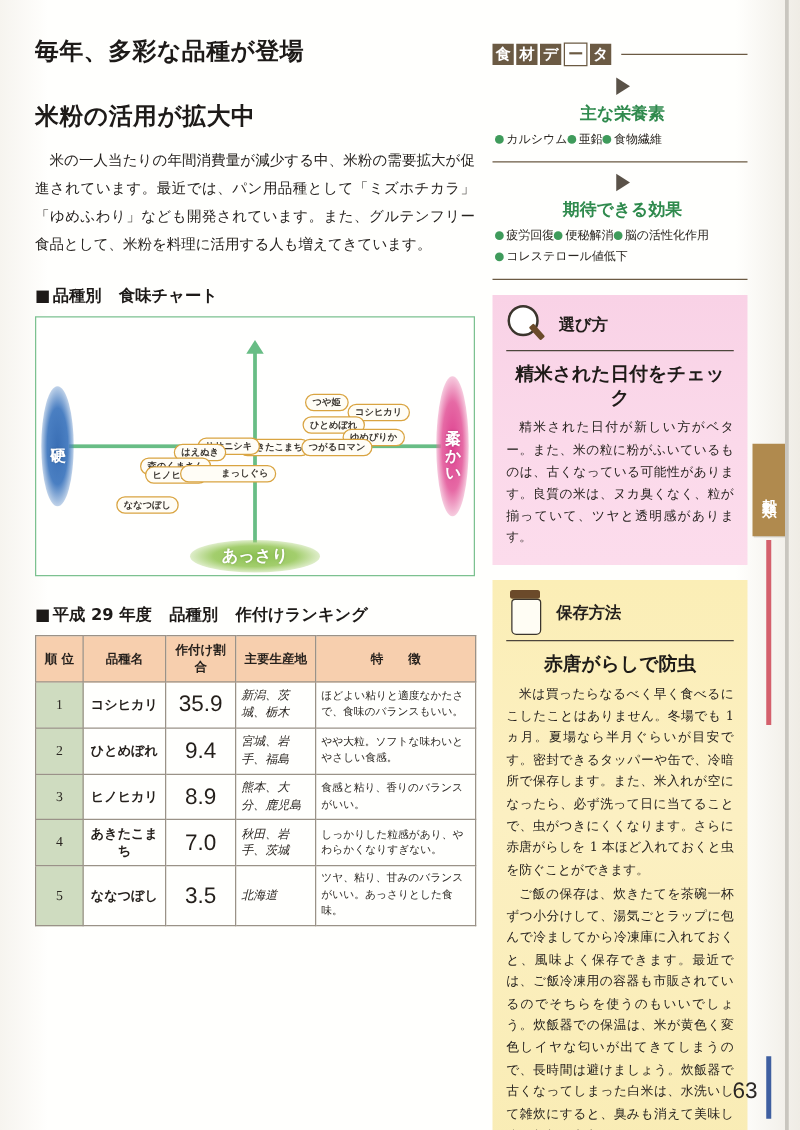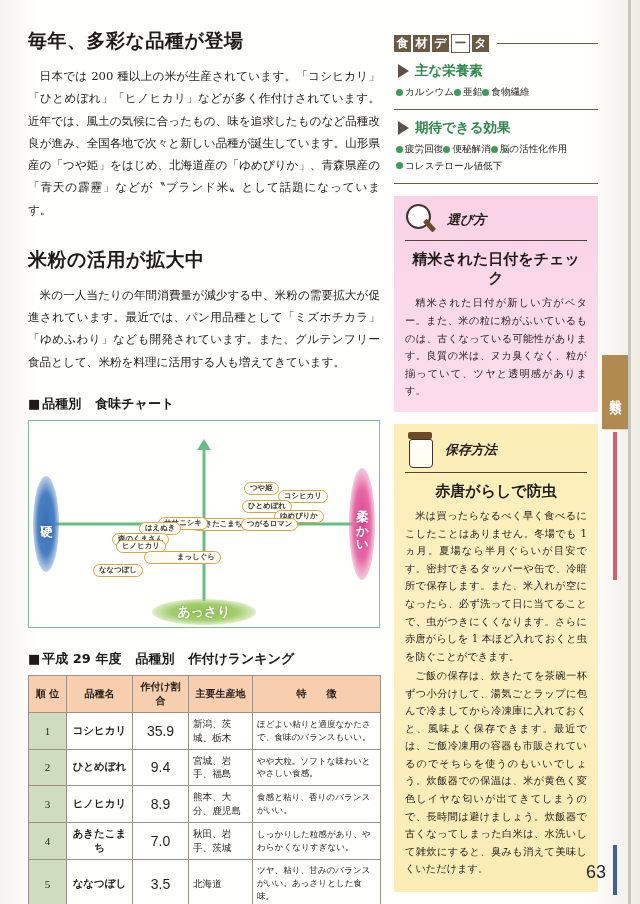--- a/index.html
+++ b/index.html
@@ -103,43 +103,43 @@
   table.rank th,table.rank td{
     border:1px solid #9a9288;padding:4px 4px;vertical-align:middle;
   }
   table.rank th{
     background:#f7cfae;font-size:10px;font-weight:bold;color:#241f1b;
     text-align:center;height:20px;
   }
   td.rk{background:#cfdcc0;text-align:center;font-size:11px;
     font-family:"Liberation Serif",serif;color:#2a2621;}
   td.nm{text-align:center;font-size:10.5px;font-weight:bold;color:#241f1b;}
-  td.pc{text-align:center;font-size:14px;font-family:"Liberation Sans",sans-serif;color:#241f1b;}
-  td.pr{font-size:9.6px;line-height:1.45;color:#241f1b;padding-left:5px;}
+  td.pc{text-align:center;font-size:18px;font-family:"Liberation Sans",sans-serif;color:#241f1b;}
+  td.pr{font-size:9.6px;line-height:1.45;color:#241f1b;padding-left:5px;font-style:italic;}
   td.ft{font-size:8.6px;line-height:1.5;color:#2a2621;padding-left:5px;}
 
   
   .right{position:absolute;left:394px;top:34px;width:204px;}
 
   .data-box{position:relative;}
   .data-title{display:flex;align-items:center;gap:0;margin-bottom:3px;}
   .data-title .k{
     display:inline-flex;align-items:center;justify-content:center;
     width:17px;height:17px;margin-right:2px;
     font-family:"DejaVu Sans","Liberation Sans",sans-serif;
     font-size:12px;font-weight:bold;
     background:#6b5a43;color:#fff;
   }
   .data-title .k.hollow{background:#fff;color:#6b5a43;border:1.6px solid #6b5a43;}
   .data-title .rule{flex:1;height:1.4px;background:#6b5a43;margin-left:6px;}
 
   .grp-head{
     display:flex;align-items:center;gap:6px;
     font-family:"DejaVu Sans","Liberation Sans",sans-serif;
-    font-weight:bold;font-size:13.5px;color:#2f8a4d;margin:9px 0 4px 4px;
+    font-weight:bold;font-size:13.5px;color:#2f8a4d;margin:9px 0 4px 4px;flex-direction:column;
   }
   .tri{width:0;height:0;border-top:7px solid transparent;border-bottom:7px solid transparent;
     border-left:11px solid #5a5248;}
   .grp-head.eff{color:#2f8a4d;}
 
   .pill-line{
     font-family:"DejaVu Sans","Liberation Sans",sans-serif;
     font-size:9.6px;color:#2a2621;line-height:1.75;margin-left:2px;
   }
   .dot{display:inline-block;width:7px;height:7px;border-radius:50%;
@@ -148,21 +148,21 @@
   .hr-brown{height:1.3px;background:#6b5a43;margin:8px 0 0 0;}
 
   
   .pink-box{
     margin-top:12px;background:linear-gradient(180deg,#f9d2e6 0%,#fbd9ea 55%,#fcdcec 100%);
     padding:8px 11px 12px 11px;position:relative;
   }
   .box-head{display:flex;align-items:center;gap:8px;}
   .box-head .lbl{
     font-family:"DejaVu Sans","Liberation Sans",sans-serif;
-    font-weight:bold;font-size:13px;color:#231f1c;font-style:italic;
+    font-weight:bold;font-size:13px;color:#231f1c;
   }
   .head-rule{height:1.5px;background:#4d463c;margin:4px 0 9px 0;}
   .box-sub{
     font-family:"DejaVu Sans","Liberation Sans",sans-serif;
     font-weight:bold;font-size:15px;text-align:center;color:#1e1b18;margin-bottom:6px;
   }
   .box-p{
     font-family:"DejaVu Serif","Liberation Serif",serif;
     font-size:10.2px;line-height:1.72;text-align:justify;text-indent:1em;color:#26221f;margin:0;
   }
@@ -205,21 +205,20 @@
   }
 </style>
 </head>
 <body>
 
 <div class="page">
 
   <div class="left">
 
     <h2 class="h-main">毎年、多彩な品種が登場</h2>
-    <p class="body-p">日本では 200 種以上の米が生産されています。「コシヒカリ」「ひとめぼれ」「ヒノヒカリ」などが多く作付けされています。近年では、風土の気候に合ったもの、味を追求したものなど品種改良が進み、全国各地で次々と新しい品種が誕生しています。山形県産の「つや姫」をはじめ、北海道産の「ゆめぴりか」、青森県産の「青天の霹靂」などが〝ブランド米〟として話題になっています。</p>
 
     <h2 class="h-main second">米粉の活用が拡大中</h2>
     <p class="body-p">米の一人当たりの年間消費量が減少する中、米粉の需要拡大が促進されています。最近では、パン用品種として「ミズホチカラ」「ゆめふわり」なども開発されています。また、グルテンフリー食品として、米粉を料理に活用する人も増えてきています。</p>
 
     <div class="sec-title">
       <span class="sq">■</span>
       <span>品種別</span>
       <span class="gap"></span>
       <span>食味チャート</span>
     </div>
@@ -236,21 +235,21 @@
     <div class="vchip" style="left: 215px; top: 61px;">つや姫</div>
         <div class="vchip" style="left: 249px; top: 69px;">コシヒカリ</div>
         <div class="vchip" style="left: 213px; top: 79px;">ひとめぼれ</div>
         <div class="vchip" style="left: 213px; top: 89px; margin-left: 32px;">ゆめぴりか</div>
         <div class="vchip" style="left: 162px; top: 97px;">あきたこまち</div>
         <div class="vchip" style="left: 212px; top: 97px;">つがるロマン</div>
         <div class="vchip" style="left: 129px; top: 96px;">ササニシキ</div>
         <div class="vchip" style="left: 110px; top: 101px;">はえぬき</div>
         <div class="vchip" style="left: 83px; top: 112px;">森のくまさん</div>
         <div class="vchip" style="left: 87px; top: 119px;">ヒノヒカリ</div>
-        <div class="vchip" style="left: 115px; top: 130px; padding-left: 32px;">まっしぐら</div>
+        <div class="vchip" style="left: 115px; top: 118px; padding-left: 32px;">まっしぐら</div>
         <div class="vchip" style="left: 64px; top: 143px;">ななつぼし</div>
       </div>
 
     <div class="sec-title">
       <span class="sq">■</span>
       <span>平成 29 年度</span>
       <span class="gap"></span>
       <span>品種別</span>
       <span class="gap"></span>
       <span>作付けランキング</span>

